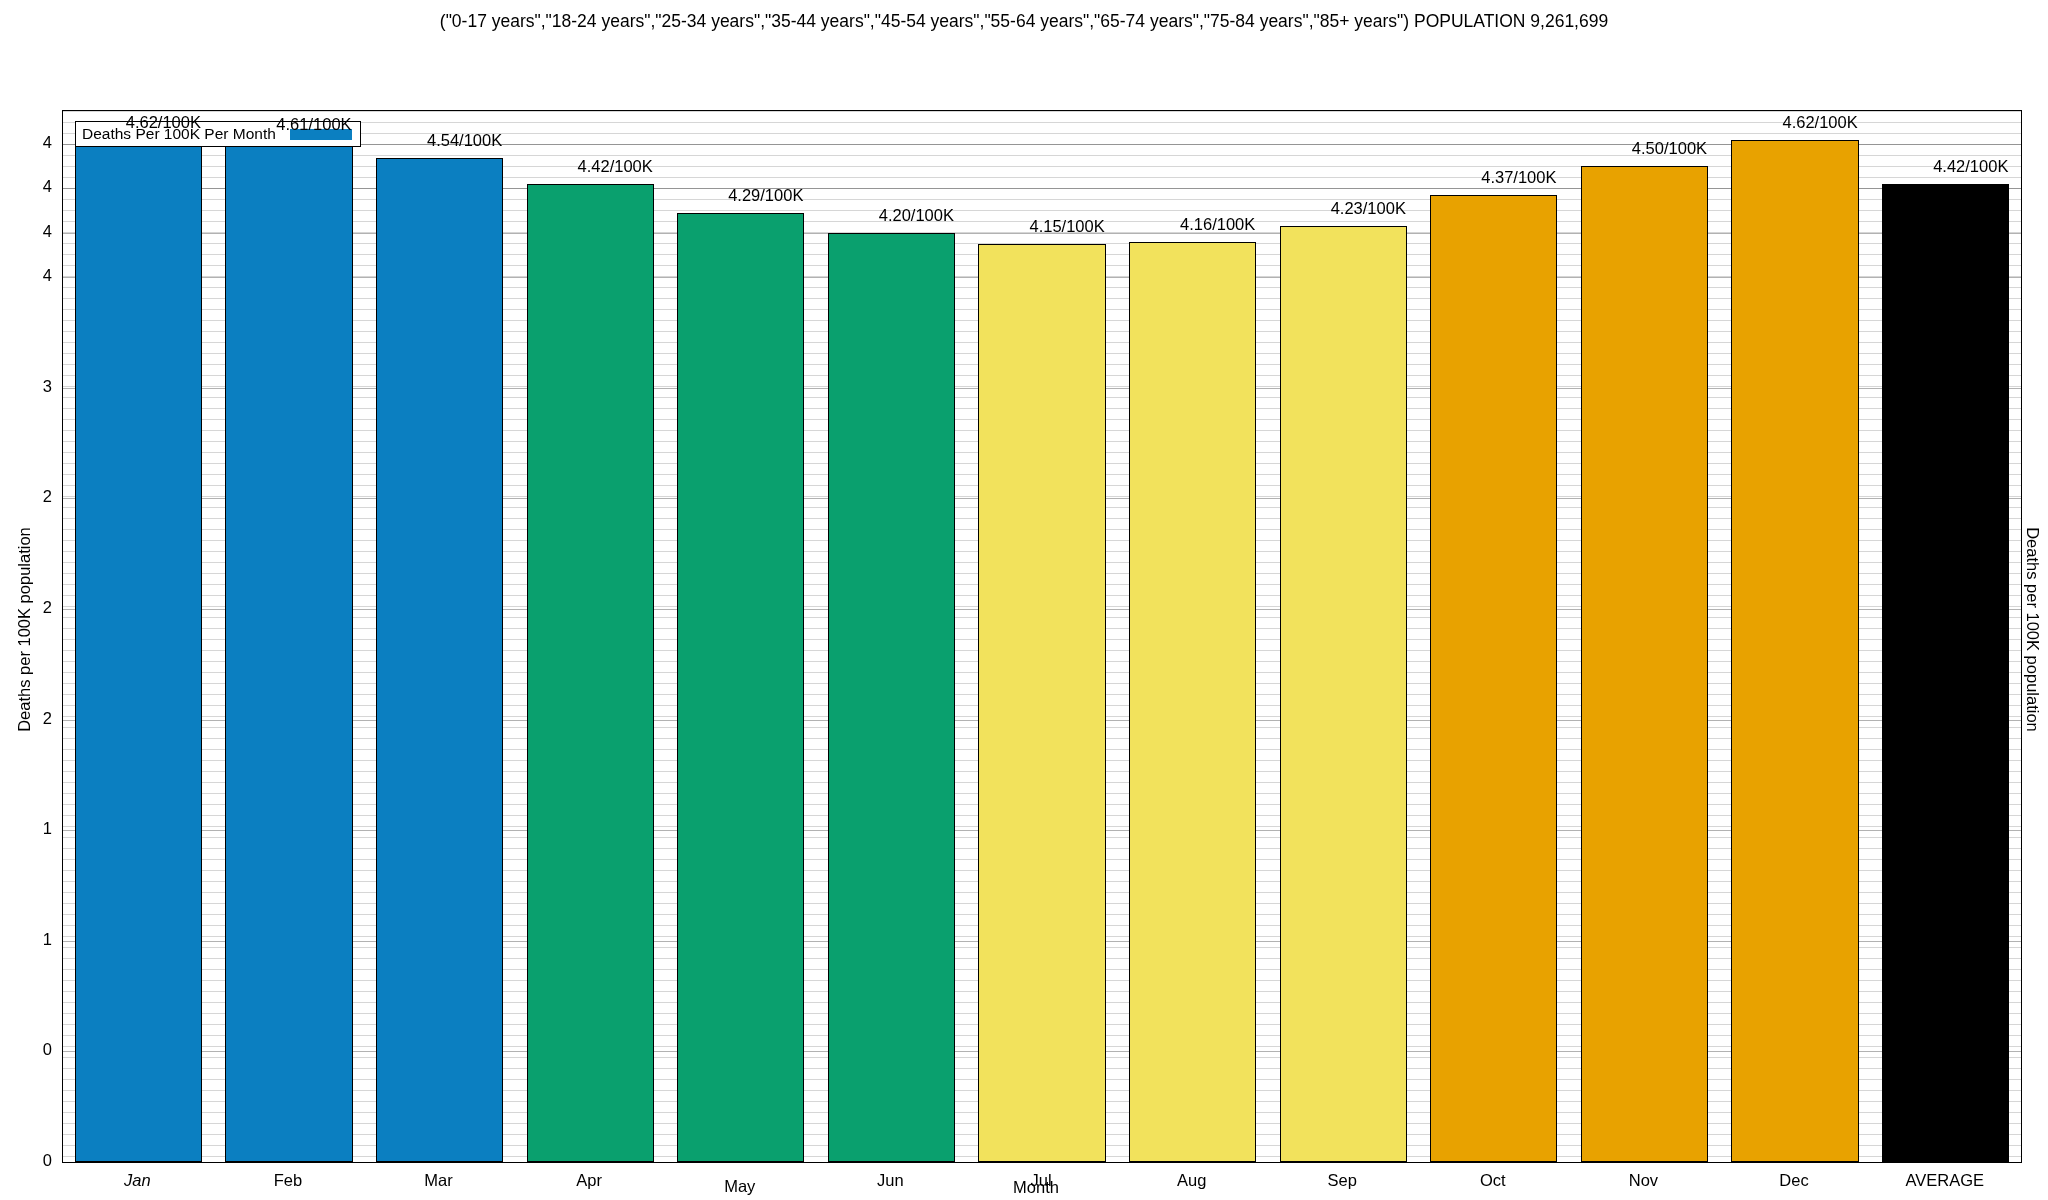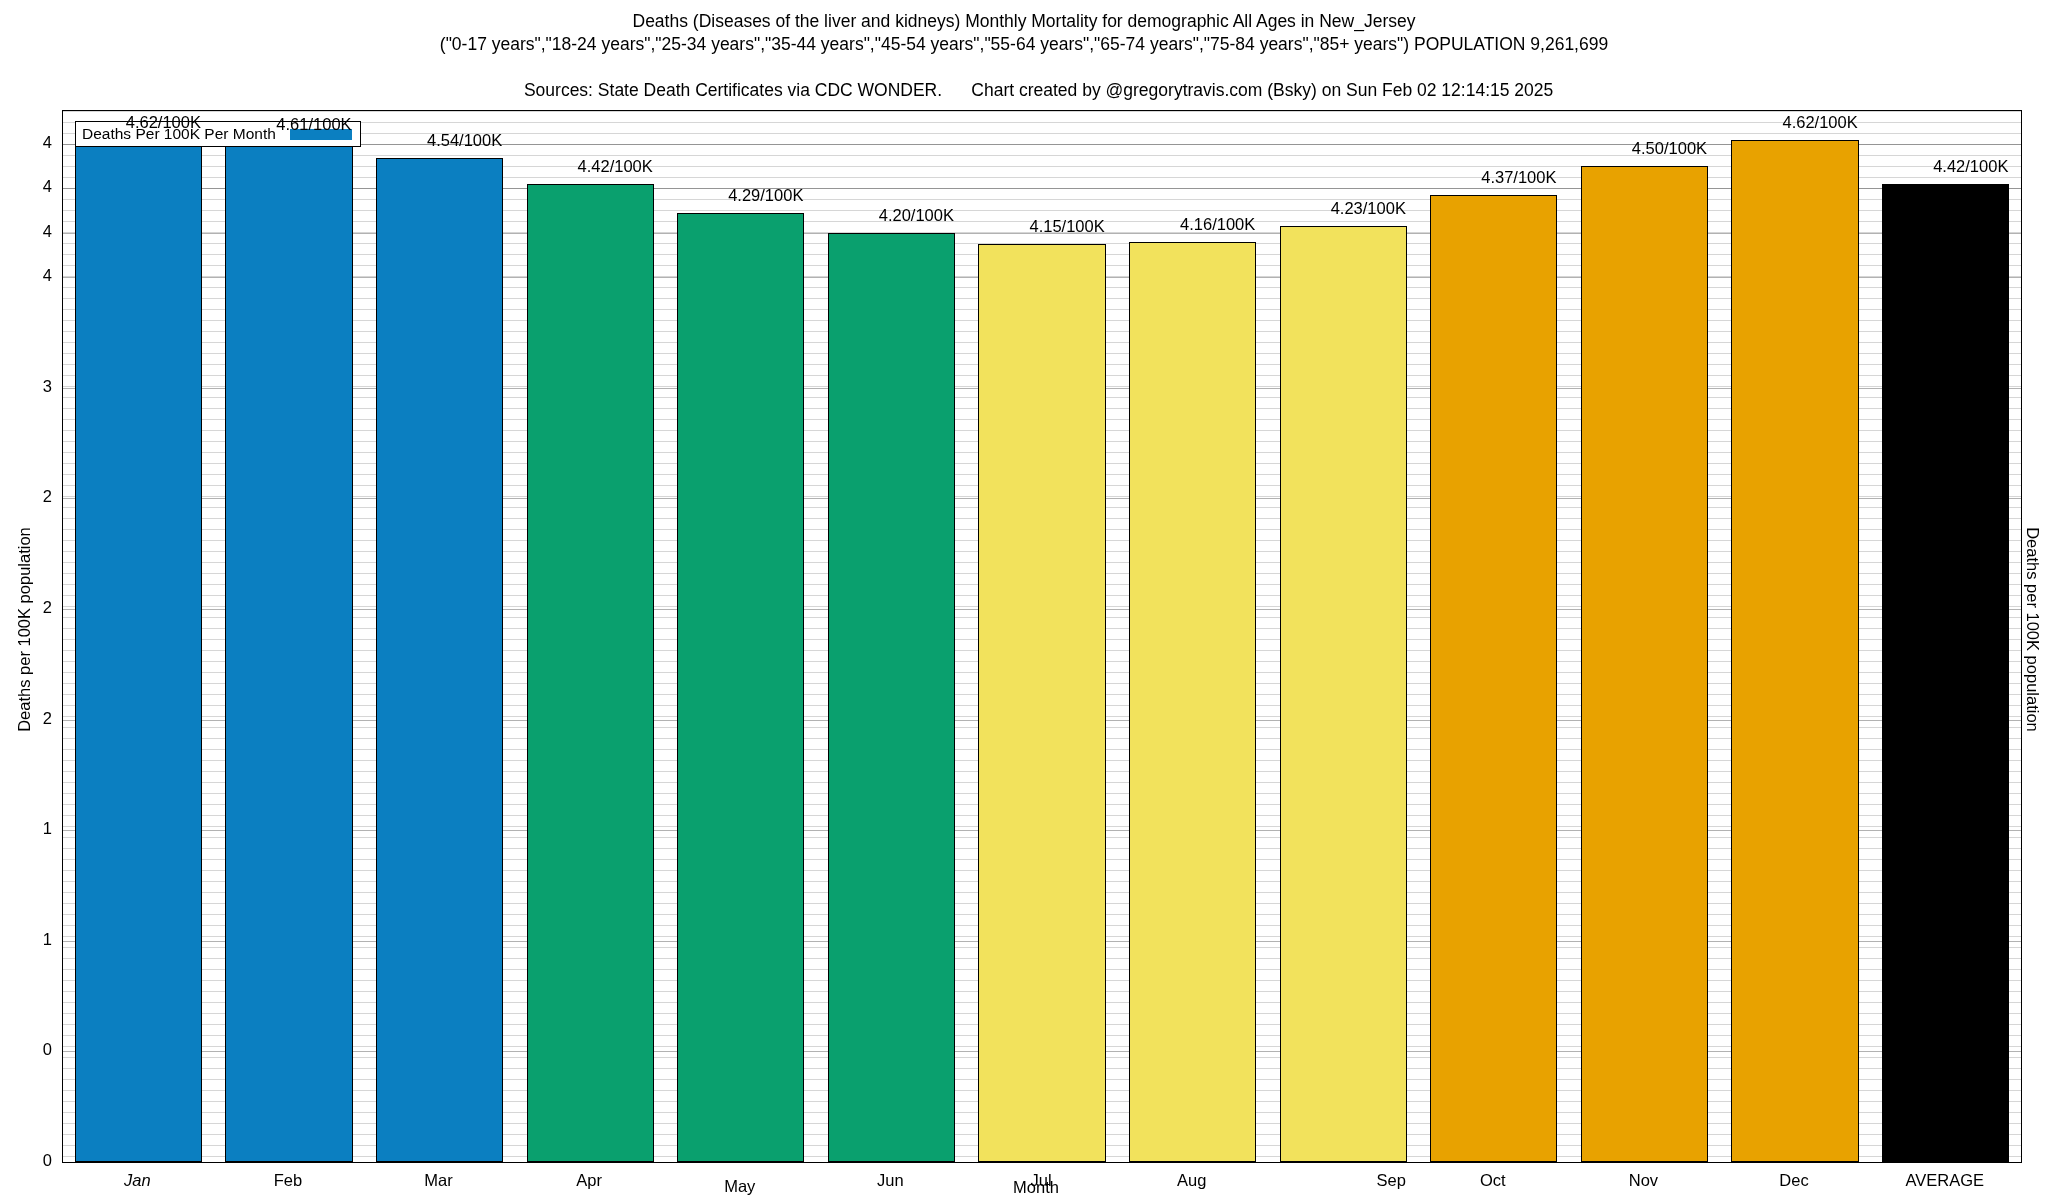--- a/index.html
+++ b/index.html
@@ -150,25 +150,21 @@
     text-align: center;
     transform: rotate(90deg);
   }
 </style>
 </head>
 <body>
 
 <div id="root">
 
   <div class="title-block">
-    <div class="title-line">Deaths (Diseases of the liver and kidneys) Monthly Mortality for demographic All Ages in New_Jersey</div>
     <div class="title-line sub">("0-17 years","18-24 years","25-34 years","35-44 years","45-54 years","55-64 years","65-74 years","75-84 years","85+ years") POPULATION 9,261,699</div>
-    <div class="title-line sub">
-      <span>Sources: State Death Certificates via CDC WONDER.</span><span style="white-space:pre">      </span><span>Chart created by @gregorytravis.com (Bsky) on Sun Feb 02 12:14:15 2025</span>
-    </div>
   </div>
 
   <div id="plot">
     <div id="hairlines"></div>
     <div id="gridlines">
         <div class="gridline" style="top: 1051px;"></div>
         <div class="gridline" style="top: 940.4px;"></div>
         <div class="gridline" style="top: 829.7px;"></div>
         <div class="gridline" style="top: 719.1px;"></div>
         <div class="gridline" style="top: 608.5px;"></div>
@@ -218,21 +214,21 @@
     </div>
   <div id="xticks">
       <div class="xtick-label" style="left: 73.7px; width: 127.3px; top: 1171px; font-style: italic;">Jan</div>
       <div class="xtick-label" style="left: 224.3px; width: 127.3px; top: 1171px;">Feb</div>
       <div class="xtick-label" style="left: 374.9px; width: 127.3px; top: 1171px;">Mar</div>
       <div class="xtick-label" style="left: 525.5px; width: 127.3px; top: 1171px;">Apr</div>
       <div class="xtick-label" style="left: 676.1px; width: 127.3px; top: 1171px; margin-top: 6px;">May</div>
       <div class="xtick-label" style="left: 826.7px; width: 127.3px; top: 1171px;">Jun</div>
       <div class="xtick-label" style="left: 977.4px; width: 127.3px; top: 1171px;">Jul</div>
       <div class="xtick-label" style="left: 1128px; width: 127.3px; top: 1171px;">Aug</div>
-      <div class="xtick-label" style="left: 1278.6px; width: 127.3px; top: 1171px; text-align: right;">Sep</div>
+      <div class="xtick-label" style="left: 1278.6px; width: 127.3px; top: 1171px;">Sep</div>
       <div class="xtick-label" style="left: 1429.2px; width: 127.3px; top: 1171px;">Oct</div>
       <div class="xtick-label" style="left: 1579.8px; width: 127.3px; top: 1171px;">Nov</div>
       <div class="xtick-label" style="left: 1730.4px; width: 127.3px; top: 1171px;">Dec</div>
       <div class="xtick-label" style="left: 1881.1px; width: 127.3px; top: 1171px;">AVERAGE</div>
     </div>
 
   <div id="xlabel">Month</div>
   <div class="ylabel" id="ylabel-left">Deaths per 100K population</div>
   <div class="ylabel" id="ylabel-right">Deaths per 100K population</div>
 

